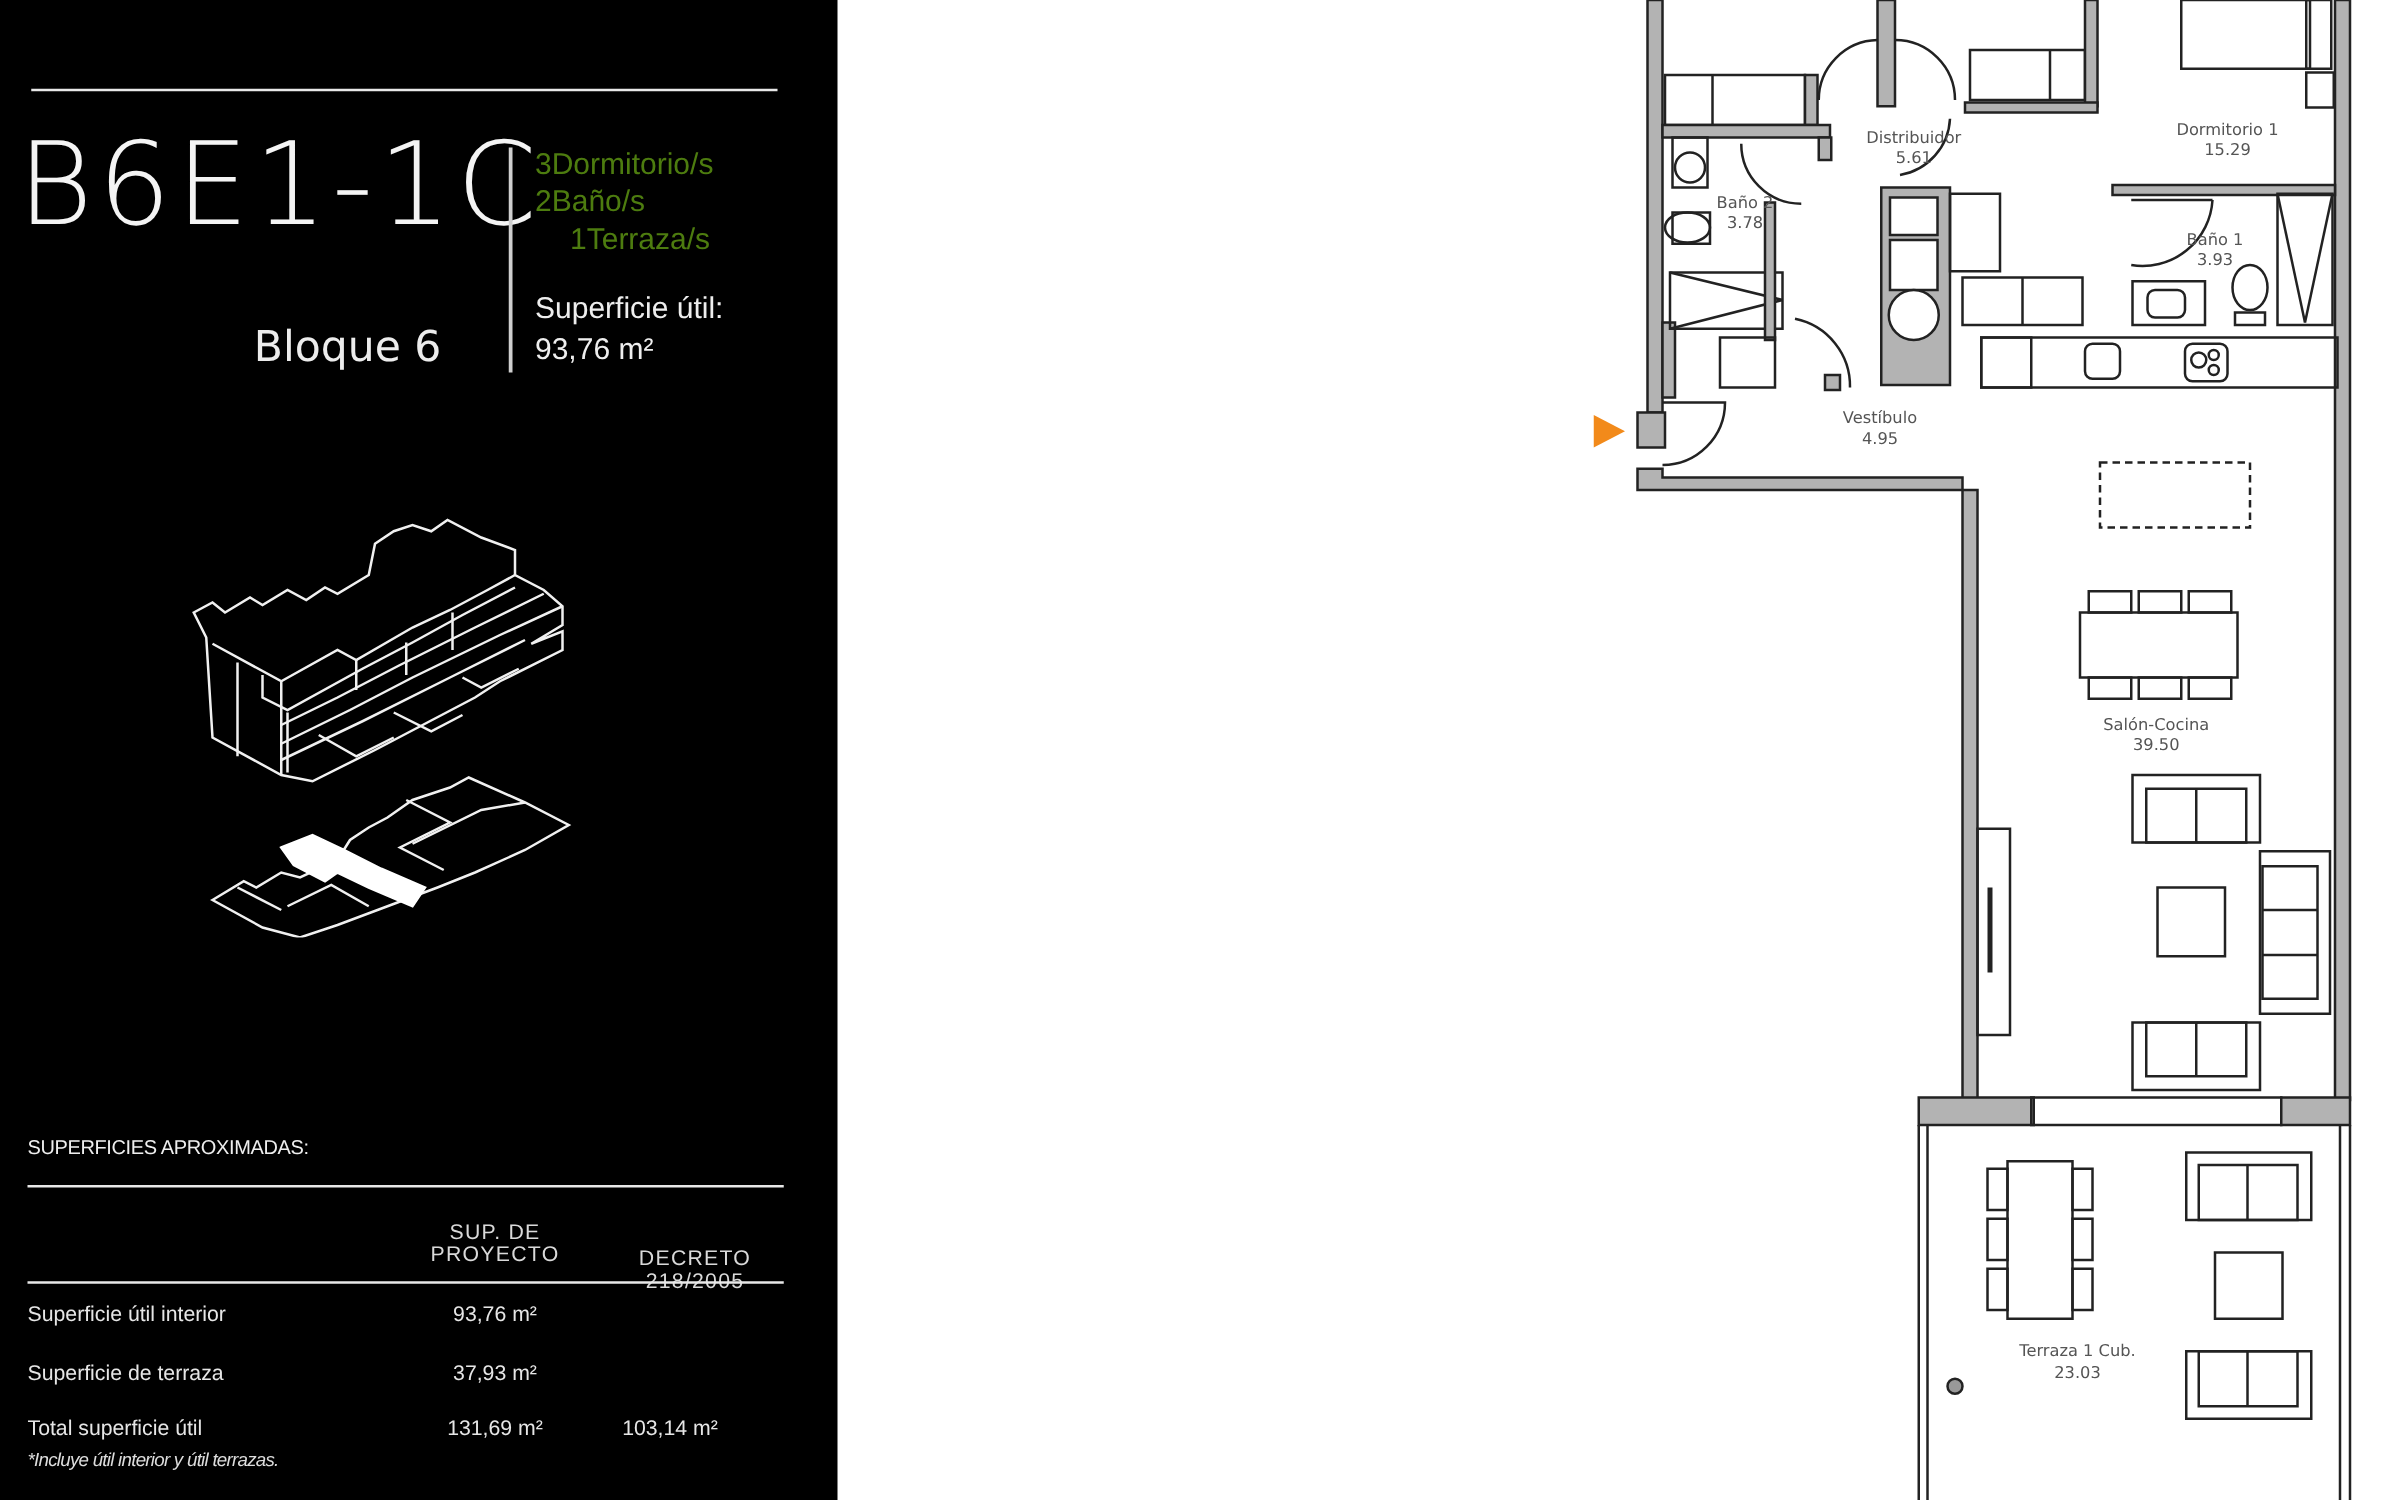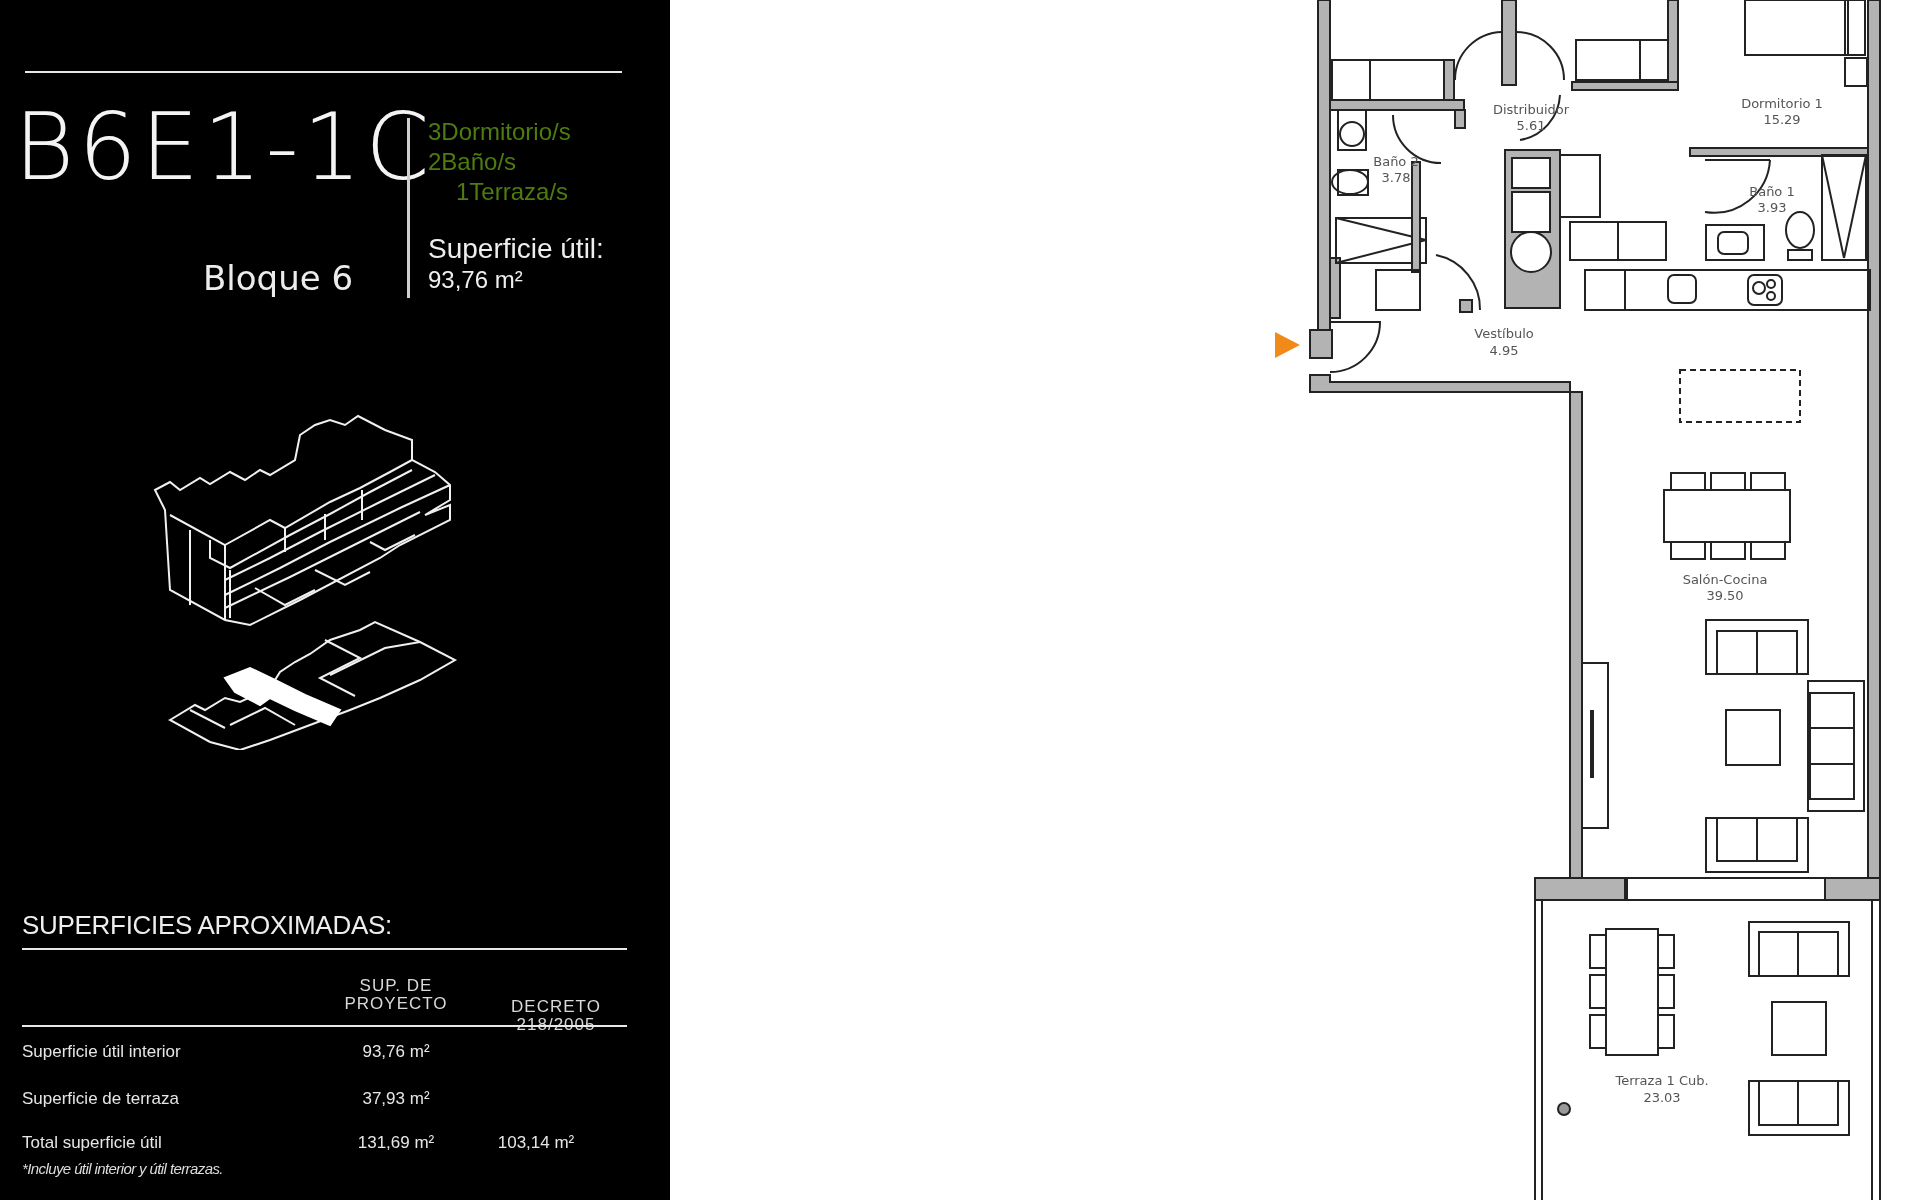--- a/index.html
+++ b/index.html
@@ -3,24 +3,24 @@
 <meta charset="utf-8">
 <style>
   html,body{margin:0;padding:0;}
   body{width:1920px;height:1200px;position:relative;overflow:hidden;background:#ffffff;font-family:"DejaVu Sans",sans-serif;}
   #panel{position:absolute;left:0;top:0;width:670px;height:1200px;background:#000;color:#fff;}
   .rule{position:absolute;height:2px;background:#e8e8e8;}
   #code{position:absolute;left:14px;top:102px;font-size:92px;font-weight:300;letter-spacing:4px;color:#f4f4f4;font-family:"DejaVu Sans",sans-serif;line-height:1;}
   #block{position:absolute;left:203px;top:258px;font-size:34px;color:#ececec;font-family:"DejaVu Sans",sans-serif;}
   #vdiv{position:absolute;left:407px;top:118px;width:3px;height:180px;background:#cfcfcf;}
   .feat{position:absolute;left:428px;font-size:24px;color:#4d7c0f;font-family:"Liberation Sans",sans-serif;line-height:30px;text-align:right;}
-  #sup-label{position:absolute;left:428px;top:233px;font-size:28px;color:#eeeeee;font-family:"Liberation Sans",sans-serif;}
+  #sup-label{position:absolute;left:428px;top:233px;font-size:24px;color:#eeeeee;font-family:"Liberation Sans",sans-serif;}
   #sup-value{position:absolute;left:428px;top:266px;font-size:24px;color:#eeeeee;font-family:"Liberation Sans",sans-serif;}
   #iso{position:absolute;left:130px;top:380px;width:360px;height:370px;}
-  #tbl-title{position:absolute;left:22px;top:910px;font-size:26px;color:#eeeeee;font-family:"Liberation Sans",sans-serif;letter-spacing:-0.3px;}
+  #tbl-title{position:absolute;left:22px;top:910px;font-size:16px;color:#eeeeee;font-family:"Liberation Sans",sans-serif;letter-spacing:-0.3px;}
   .th{position:absolute;font-size:17px;letter-spacing:1px;color:#d9d9d9;text-align:center;font-family:"Liberation Sans",sans-serif;line-height:18px;}
   .td{position:absolute;font-size:17px;color:#e6e6e6;font-family:"Liberation Sans",sans-serif;}
   .num{text-align:center;width:140px;}
   #note{position:absolute;left:22px;top:1160px;font-size:15px;font-style:italic;color:#dddddd;font-family:"Liberation Sans",sans-serif;letter-spacing:-0.6px;}
   #plan{position:absolute;left:0;top:0;width:1920px;height:1200px;}
   .lbl{font-family:"DejaVu Sans",sans-serif;font-size:13px;fill:#555;text-anchor:middle;}
 </style>
 </head>
 <body>
 

